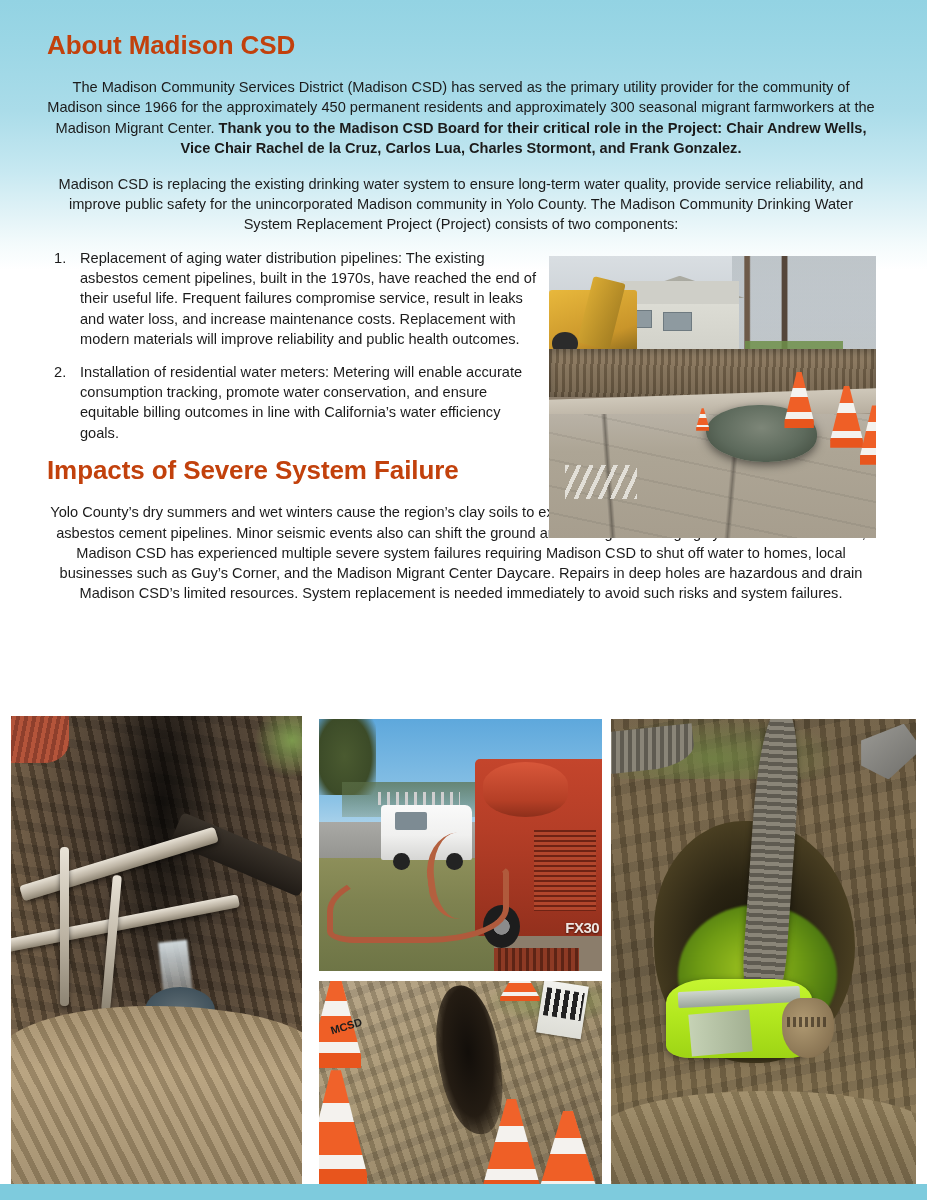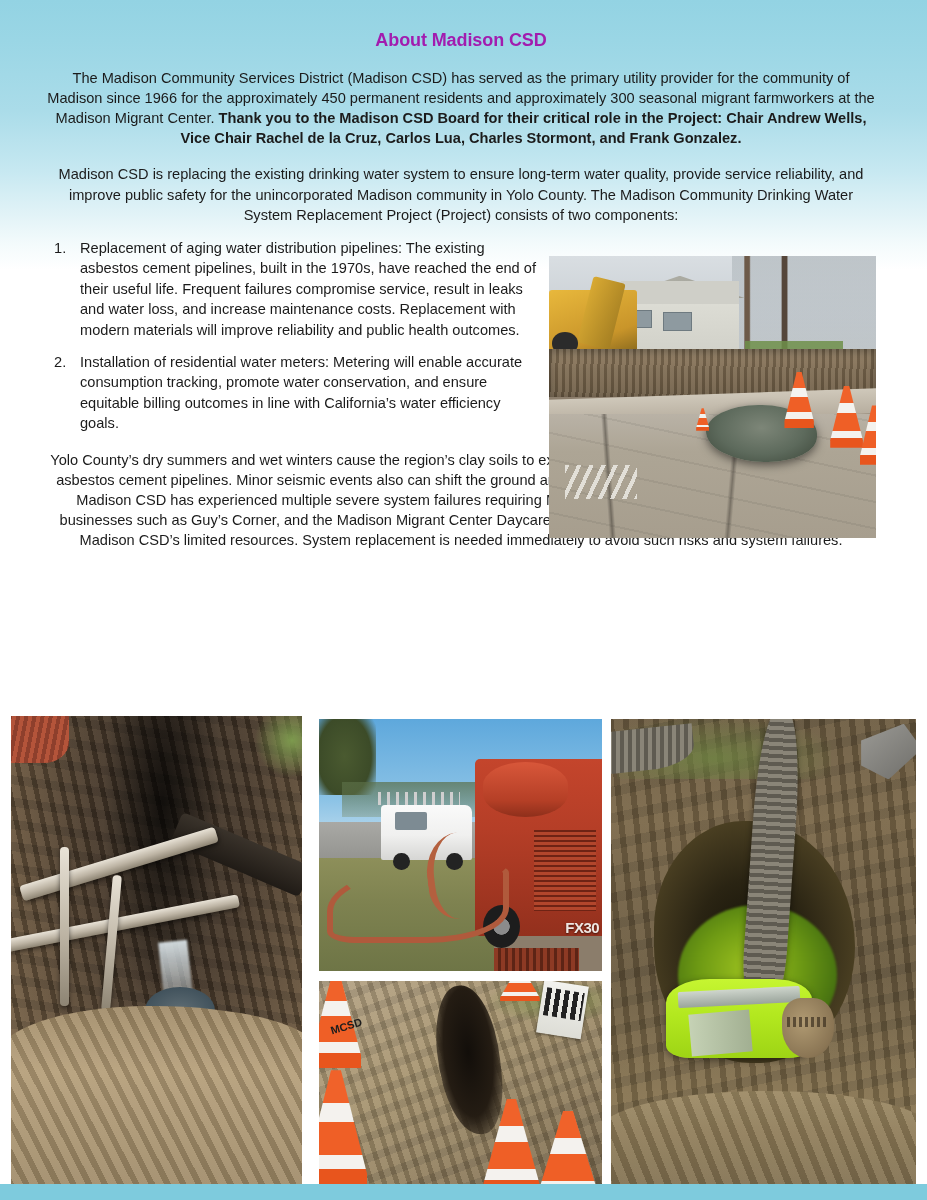--- a/index.html
+++ b/index.html
@@ -40,27 +40,26 @@
 
   
   .text-col {
     position: absolute;
     left: 47px;
     top: 30px;
     width: 828px;
   }
 
   h2.section-heading {
-    font-size: 18px;
+    font-size: 26px;
     font-weight: bold;
-    color: #a21caf;
+    color: #c2410c;
     margin: 0 0 10px 0;
     letter-spacing: -0.1px;
     line-height: 1.2;
-    text-align: center;
   }
 
   p.body-text {
     font-size: 14.6px;
     line-height: 20.2px;
     color: #1b1b1b;
     margin: 16px 0 13px 0;
     text-align: center;
   }
   p.body-text .bold {
@@ -487,20 +486,21 @@
 
     <p class="body-text"><span>The Madison Community Services District (Madison CSD) has served as the primary utility provider for the community of Madison since 1966 for the approximately 450 permanent residents and approximately 300 seasonal migrant farmworkers at the Madison Migrant Center. </span><span class="bold">Thank you to the Madison CSD Board for their critical role in the Project: Chair Andrew Wells, Vice Chair Rachel de la Cruz, Carlos Lua, Charles Stormont, and Frank Gonzalez.</span></p>
 
     <p class="body-text">Madison CSD is replacing the existing drinking water system to ensure long-term water quality, provide service reliability, and improve public safety for the unincorporated Madison community in Yolo County. The Madison Community Drinking Water System Replacement Project (Project) consists of two components:</p>
 
     <ol class="components">
       <li>Replacement of aging water distribution pipelines: The existing asbestos cement pipelines, built in the 1970s, have reached the end of their useful life. Frequent failures compromise service, result in leaks and water loss, and increase maintenance costs. Replacement with modern materials will improve reliability and public health outcomes.</li>
       <li>Installation of residential water meters: Metering will enable accurate consumption tracking, promote water conservation, and ensure equitable billing outcomes in line with California’s water efficiency goals.</li>
     </ol>
 
+    <h2 class="section-heading" style="margin-top:8px;">Impacts of Severe System Failure</h2>
 
     <p class="body-text">Yolo County’s dry summers and wet winters cause the region’s clay soils to expand and contract, which can rupture the existing asbestos cement pipelines. Minor seismic events also can shift the ground and damage to the aging system. In recent weeks, Madison CSD has experienced multiple severe system failures requiring Madison CSD to shut off water to homes, local businesses such as Guy’s Corner, and the Madison Migrant Center Daycare. Repairs in deep holes are hazardous and drain Madison CSD’s limited resources. System replacement is needed immediately to avoid such risks and system failures.</p>
   </div>
 
   <div class="photo" id="photo-main-break">
     <div class="p1-sky"></div>
     <div class="p1-trees"></div>
     <div class="p1-roof"></div>
     <div class="p1-house"></div>
     <div class="p1-win" style="left:26%; top:19%; width:5%; height:6%;"></div>

